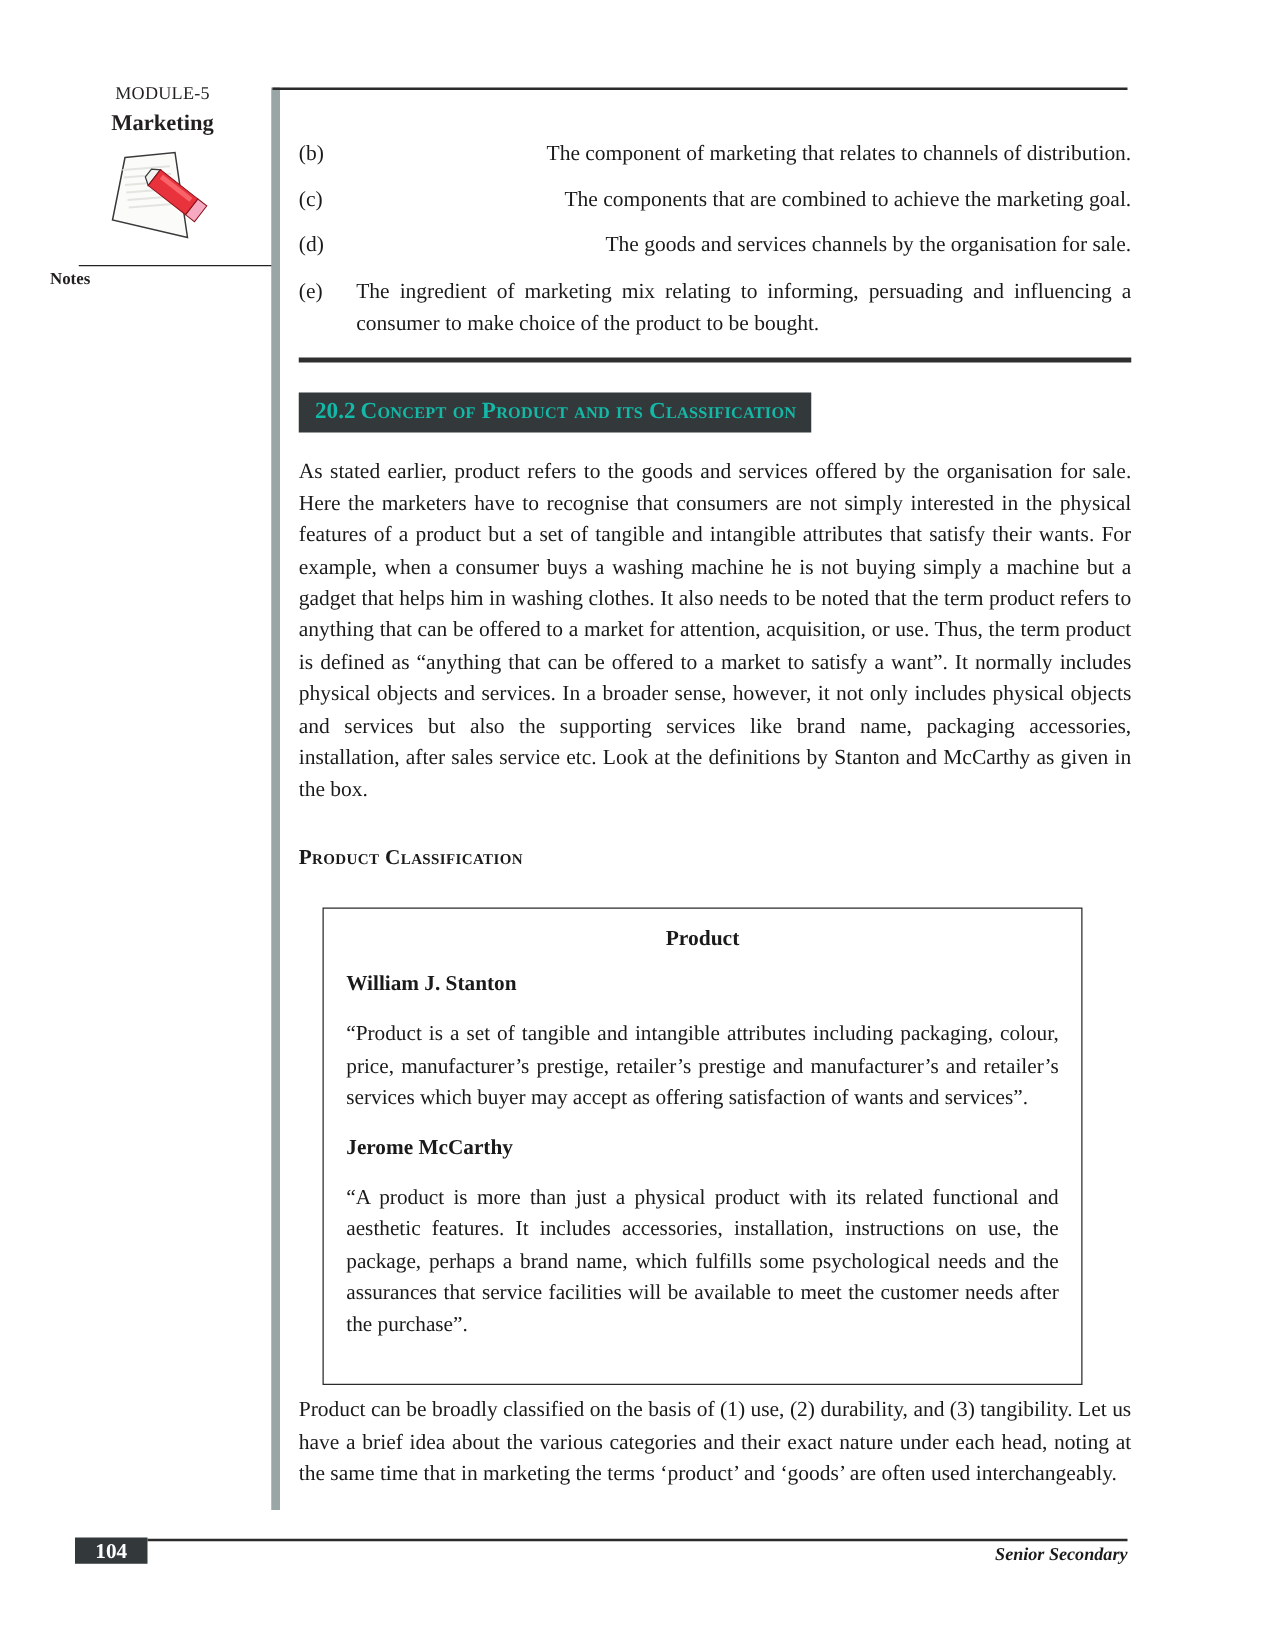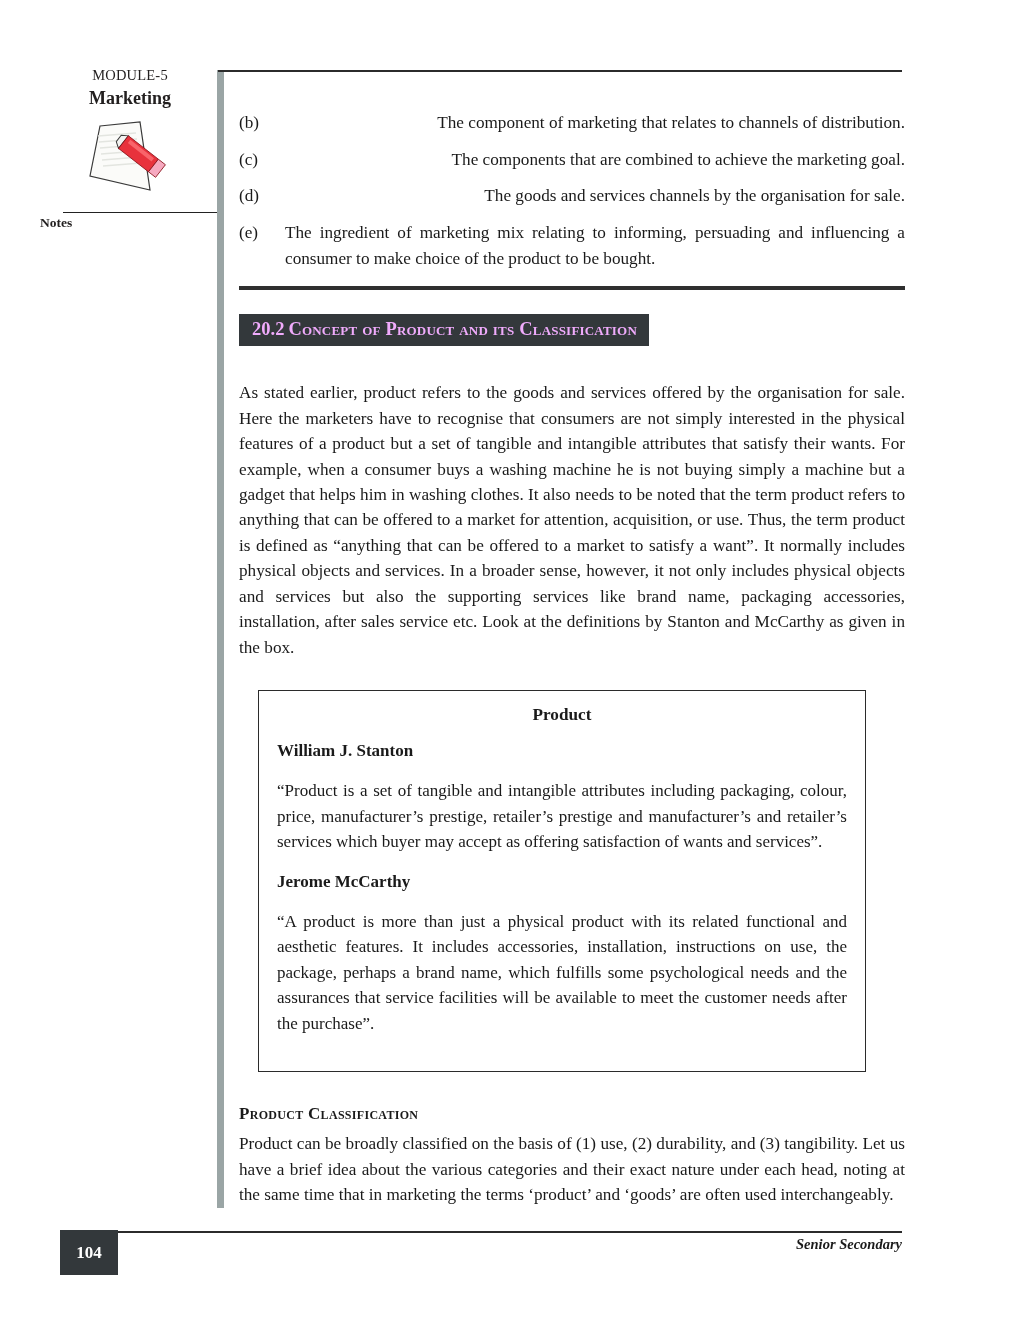--- a/index.html
+++ b/index.html
@@ -116,39 +116,39 @@
     width: 666px;
     height: 0;
     border-top: 4px solid #2f2f2f;
   }
 
   
   #section-bar {
     margin-top: 24px;
     display: inline-block;
     background: #33383b;
-    color: #f0abfc;
+    color: #14b8a6;
     padding: 5px 12px 6px 13px;
     white-space: nowrap;
   }
   .sec-num {
     font-size: 18.5px;
     font-weight: bold;
   }
   .sec-title {
     font-size: 18.5px;
     font-weight: bold;
     font-variant: small-caps;
     letter-spacing: 0.2px;
     margin-left: 4px;
   }
 
   
   .body-par {
-    margin-top: 34px;
+    margin-top: 18px;
     font-size: 17.2px;
     line-height: 1.48;
     text-align: justify;
   }
 
   
   #def-box {
     margin-top: 30px;
     margin-left: 19px;
     width: 608px;
@@ -197,21 +197,21 @@
     top: 1231px;
     width: 784px;
     height: 0;
     border-top: 2px solid #2b2b2b;
   }
   #page-num-box {
     position: absolute;
     left: 60px;
     top: 1230px;
     width: 58px;
-    height: 45px;
+    height: 21px;
     background: #33383b;
     color: #fff;
     font-size: 17px;
     font-weight: bold;
     display: flex;
     align-items: center;
     justify-content: center;
   }
   #footer-right {
     position: absolute;
@@ -278,29 +278,29 @@
   </div>
 
   <div id="section-rule"></div>
 
   <div id="section-bar">
     <span class="sec-num">20.2</span><span class="sec-title">Concept of Product and its Classification</span>
   </div>
 
   <p class="body-par">As stated earlier, product refers to the goods and services offered by the organisation for sale. Here the marketers have to recognise that consumers are not simply interested in the physical features of a product but a set of tangible and intangible attributes that satisfy their wants.  For example, when a consumer buys a washing machine he is not buying simply a machine but a gadget that helps him in washing clothes. It also needs to be noted that the term product refers to anything that can be offered to a market for attention, acquisition, or use. Thus, the term product is defined as “anything that can be offered to a market to satisfy a want”. It normally includes physical objects and services. In a broader sense, however, it not only includes physical objects and services but also the supporting services like brand name, packaging accessories, installation, after sales service etc. Look at the definitions by Stanton and McCarthy as given in the box.</p>
 
+  <div id="sub-heading">Product Classification</div>
+
   <div id="def-box">
     <div class="box-title">Product</div>
 
     <div class="author first">William J. Stanton</div>
     <p class="quote">“Product is a set of tangible and intangible attributes including packaging, colour, price, manufacturer’s prestige, retailer’s prestige and manufacturer’s and retailer’s services which buyer may accept as offering satisfaction of wants and services”.</p>
 
     <div class="author">Jerome McCarthy</div>
     <p class="quote">“A product is more than just a physical product with its related functional and aesthetic features.  It includes accessories, installation, instructions on use, the package, perhaps a brand name, which fulfills some psychological needs and the assurances that service facilities will be available to meet the customer needs after the purchase”.</p>
   </div>
-
-  <div id="sub-heading">Product Classification</div>
   <p id="closing-par">Product can be broadly classified on the basis of (1) use, (2) durability, and (3) tangibility. Let us have a brief idea about the various categories and their exact nature under each head, noting at the same time that in marketing the terms ‘product’ and ‘goods’ are often used interchangeably.</p>
 </div>
 
 <div id="footer-rule"></div>
 <div id="page-num-box">104</div>
 <div id="footer-right">Senior Secondary</div>
 
 </body></html>

